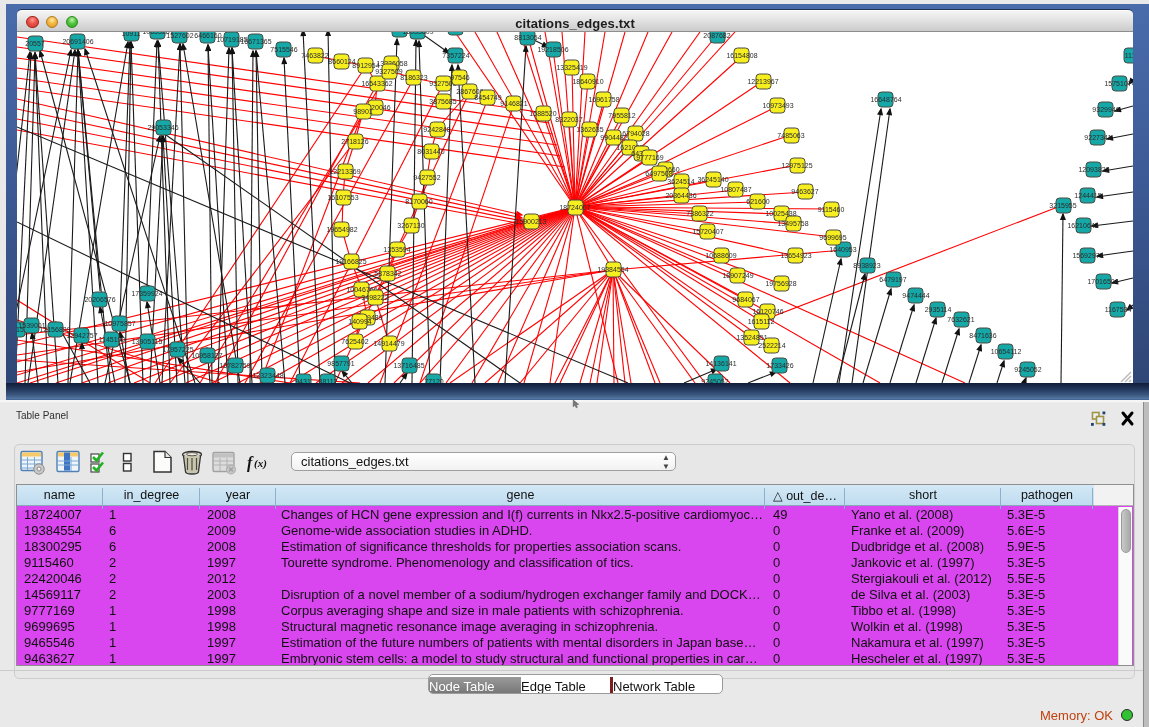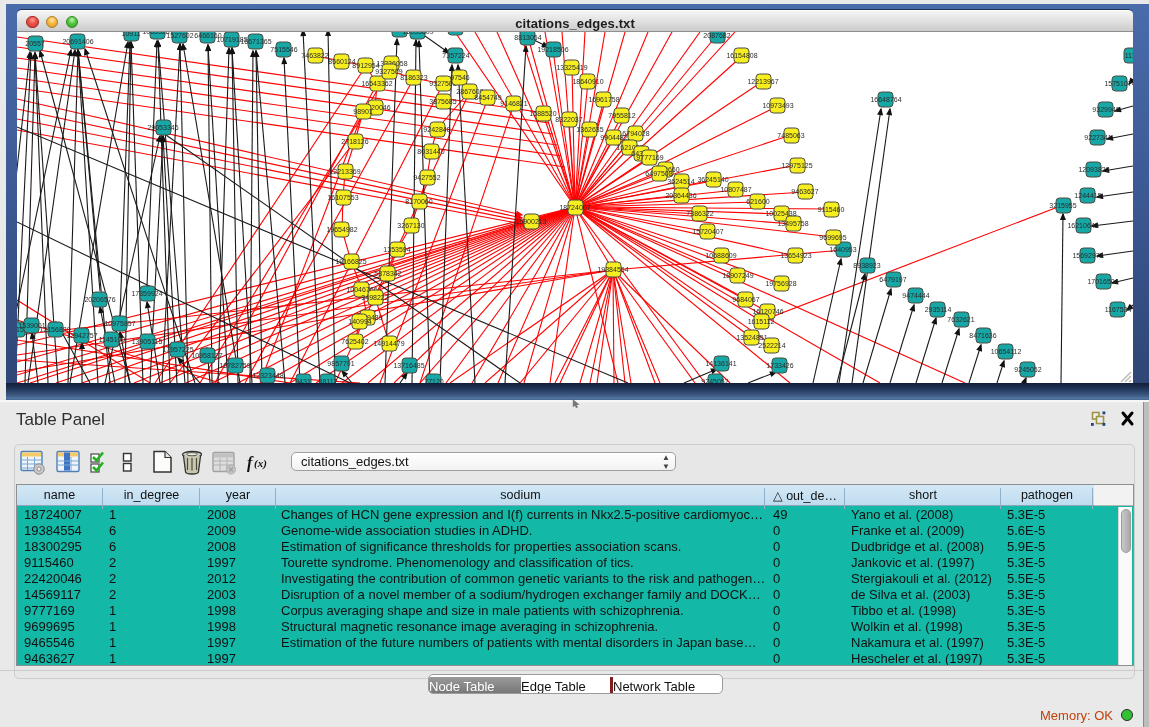--- a/index.html
+++ b/index.html
@@ -10,26 +10,26 @@
 #titlebar .title{position:absolute;left:0;right:0;top:4.5px;text-align:center;font-size:13px;color:#1c1c1c;font-weight:700;letter-spacing:.1px}
 .tl{position:absolute;top:4.5px;width:12.5px;height:12.5px;border-radius:50%}
 #tl-r{left:9px;background:radial-gradient(circle at 50% 30%,#ff9a93 0%,#ec5047 45%,#c33b31 100%);border:1px solid #a3251d}
 #tl-y{left:28.5px;background:radial-gradient(circle at 50% 30%,#ffe9ad 0%,#f6b73e 45%,#d9952b 100%);border:1px solid #b07a1c}
 #tl-g{left:48.5px;background:radial-gradient(circle at 50% 30%,#c4f2b0 0%,#52c63e 45%,#33a223 100%);border:1px solid #2c8a1e}
 #canvas{position:absolute;left:0;top:22px;width:1116px;height:351px;background:#fff}
 #graph{position:absolute;left:0;top:0}
 .nl{font-size:7px;fill:#2c2c2c;text-anchor:middle;font-family:"Liberation Sans",sans-serif}
 #panel{position:absolute;left:0;top:400px;width:1149px;height:327px;background:#e9e9e9}
 #paneltop{position:absolute;left:0;top:400px;width:1149px;height:3px;background:#f6f6f6;border-bottom:1px solid #ededed}
-#paneltitle{position:absolute;left:16px;top:410px;font-size:17px;color:#2e2e2e}
+#paneltitle{position:absolute;left:16px;top:410px;font-size:10px;color:#2e2e2e}
 #cursor{position:absolute;left:570px;top:400px;width:10px;height:10px}
 #box{position:absolute;left:14px;top:444px;width:1121px;height:235px;border:1px solid #cdcdcd;border-radius:5px;background:#e7e7e7}
 #combo{position:absolute;left:291px;top:452px;width:385px;height:19px;background:linear-gradient(180deg,#ffffff,#f2f2f2);border:1px solid #9f9f9f;border-radius:5px;font-size:13px;color:#111;line-height:17px;padding-left:9px}
 #combo .arrows{position:absolute;right:5px;top:0px;font-size:8px;color:#444;line-height:9px;text-align:center}
-#table{position:absolute;left:16px;top:484px;width:1118px;height:182px;background:#14b8a6;border:1px solid #8f8f8f;overflow:hidden}
+#table{position:absolute;left:16px;top:484px;width:1118px;height:182px;background:#d946ef;border:1px solid #8f8f8f;overflow:hidden}
 #thead{position:absolute;left:0;top:0;width:1077px;height:21px;background:linear-gradient(180deg,#d3e8f6,#bfdcef);border-bottom:1px solid #8aa6bc;font-size:12.5px;color:#111}
 #thead span{position:absolute;top:3px;text-align:center;border-right:1px solid #8fb0c8;height:21px}
 #theadright{position:absolute;left:1077px;top:0;width:41px;height:21px;background:#f2f2f2;border-bottom:1px solid #b5b5b5}
 #tbody{position:absolute;left:0;top:22px;width:1104px;font-size:13px;color:#111}
 .tr{height:16px;line-height:16px;white-space:nowrap;position:relative}
 .tr span{position:absolute;overflow:hidden;white-space:nowrap}
 .c1{left:7px;width:85px}.c2{left:92px;width:95px}.c3{left:190px;width:80px}
 .c4{left:264px;width:485px}.c5{left:756px;width:75px}.c6{left:834px;width:155px}
 .c7{left:990px;width:100px}
 #sb{position:absolute;right:1px;top:22px;width:14px;height:159px;background:#fafafa;border-left:1px solid #d5d5d5}
@@ -652,21 +652,21 @@
 
  <text x="229" y="19" font-family="Liberation Serif, serif" font-style="italic" font-weight="bold" font-size="16" fill="#111">f</text>
  <text x="236" y="18" font-family="Liberation Serif, serif" font-style="italic" font-weight="bold" font-size="11" fill="#111">(x)</text>
 </svg>
 <div id="combo">citations_edges.txt<div class="arrows">▲<br>▼</div></div>
 <div id="table">
   <div id="thead">
     <span style="left:0;width:86px">name</span>
     <span style="left:87px;width:96px">in_degree</span>
     <span style="left:184px;width:75px">year</span>
-    <span style="left:260px;width:488px">sodium</span>
+    <span style="left:260px;width:488px">gene</span>
     <span style="left:749px;width:79px">△ out_de…</span>
     <span style="left:829px;width:155px">short</span>
     <span style="left:985px;width:91px">pathogen</span>
   </div>
   <div id="theadright"></div>
   <div id="tbody">
 <div class="tr">
         <span class="c1">18724007</span>
         <span class="c2">1</span>
         <span class="c3">2008</span>
@@ -699,21 +699,20 @@
         <span class="c3">1997</span>
         <span class="c4">Tourette syndrome. Phenomenology and classification of tics.</span>
         <span class="c5">0</span>
         <span class="c6">Jankovic et al. (1997)</span>
         <span class="c7">5.3E-5</span>
       </div>
 <div class="tr">
         <span class="c1">22420046</span>
         <span class="c2">2</span>
         <span class="c3">2012</span>
-        <span class="c4">Investigating the contribution of common genetic variants to the risk and pathogen…</span>
         <span class="c5">0</span>
         <span class="c6">Stergiakouli et al. (2012)</span>
         <span class="c7">5.5E-5</span>
       </div>
 <div class="tr">
         <span class="c1">14569117</span>
         <span class="c2">2</span>
         <span class="c3">2003</span>
         <span class="c4">Disruption of a novel member of a sodium/hydrogen exchanger family and DOCK…</span>
         <span class="c5">0</span>
@@ -744,20 +743,21 @@
         <span class="c3">1997</span>
         <span class="c4">Estimation of the future numbers of patients with mental disorders in Japan base…</span>
         <span class="c5">0</span>
         <span class="c6">Nakamura et al. (1997)</span>
         <span class="c7">5.3E-5</span>
       </div>
 <div class="tr">
         <span class="c1">9463627</span>
         <span class="c2">1</span>
         <span class="c3">1997</span>
+        <span class="c4">Embryonic stem cells: a model to study structural and functional properties in car…</span>
         <span class="c5">0</span>
         <span class="c6">Hescheler et al. (1997)</span>
         <span class="c7">5.3E-5</span>
       </div>
   </div>
   <div id="sb">
       <div id="sbthumb"></div>
     </div>
 </div>
 <div id="hline"></div>

